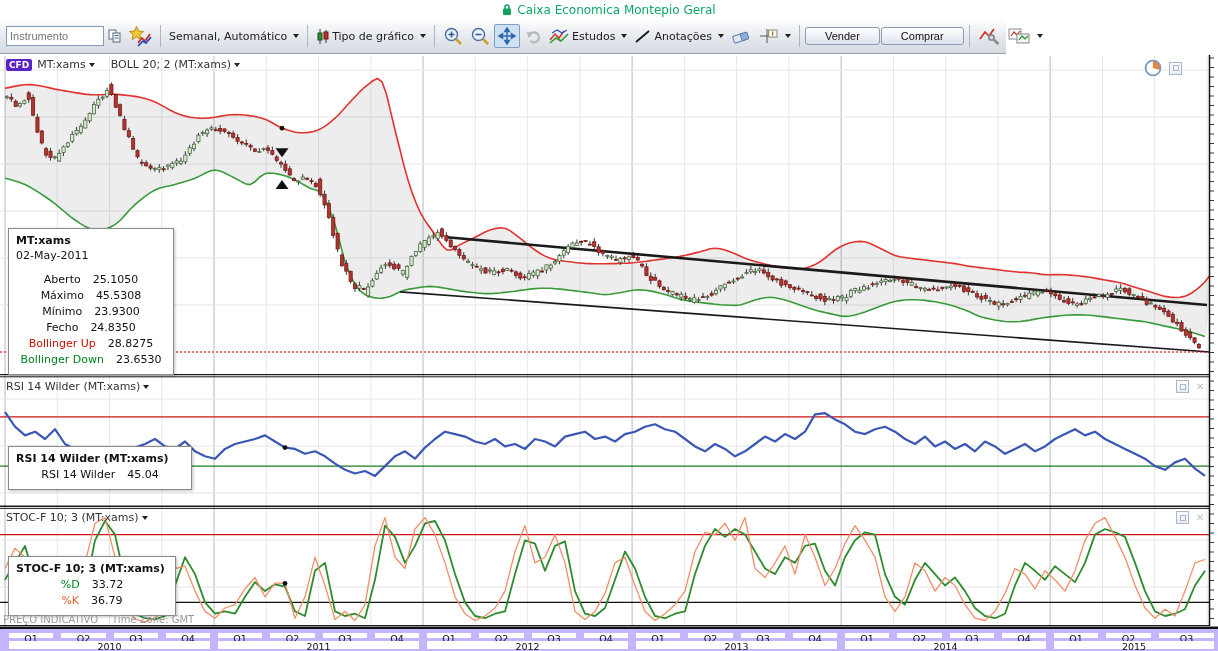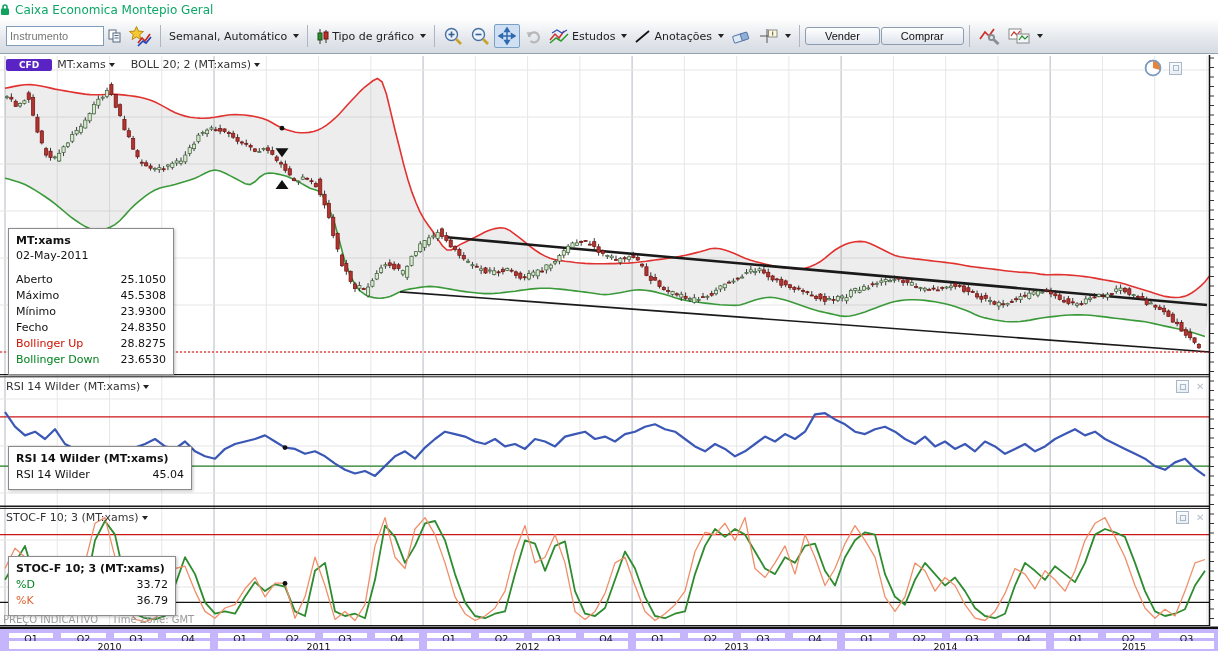--- a/index.html
+++ b/index.html
@@ -1,47 +1,47 @@
 <!DOCTYPE html>
 <html><head>
 <meta charset="utf-8">
 <style>
   html,body{width:1218px;height:651px;margin:0;overflow:hidden;background:#fff;
     font-family:"DejaVu Sans","Liberation Sans",sans-serif;position:relative;}
   
   #titlebar{position:absolute;left:0;top:0;width:1218px;height:19px;background:#fff;
-    display:flex;align-items:center;gap:5px;}
+    display:flex;align-items:center;justify-content:center;gap:5px;}
   #titlebar .ttl{font-size:12px;color:#0ca767;font-weight:500;}
   
-  #toolbar{position:absolute;left:0;top:19px;width:1218px;height:35px;box-sizing:border-box;
+  #toolbar{position:absolute;left:0;top:19px;width:1006px;height:35px;box-sizing:border-box;
     background:linear-gradient(#fefefe,#e3e7ec 60%,#d6dbe2);border-bottom:1px solid #96a1af;
     display:flex;align-items:center;padding:0 6px;gap:1px;font-size:11px;color:#222;}
   .tsep{width:1px;height:22px;background:#aeb6c0;margin:0 4px;flex:none;}
   #instrument-input{width:90px;height:16px;border:1px solid #7f9db9;font-size:11px;padding:1px 3px;color:#444;}
   .tbtn{display:inline-flex;align-items:center;gap:3px;padding:2px 3px;border-radius:2px;cursor:default;flex:none;}
   .tbtn.pressed{background:#cfe0f3;border:1px solid #7aa0c8;}
   .caret{display:inline-block;width:0;height:0;border-left:3.5px solid transparent;
     border-right:3.5px solid transparent;border-top:4.5px solid #222;margin-left:3px;}
   .pushbtn{border:1px solid #8d9cb0;border-radius:3px;background:linear-gradient(#ffffff,#dde3ec);
     padding:2px 19px;font-size:11px;color:#111;flex:none;}
   
   #chart-svg{position:absolute;left:0;top:55px;z-index:1;}
   .panel-head{position:absolute;z-index:3;display:flex;align-items:center;font-size:11px;color:#333;}
-  .cfd{background:#5a23c4;color:#fff;font-size:9px;font-weight:bold;padding:1px 13px;border-radius:2px;margin-right:5px;}
+  .cfd{background:#5a23c4;color:#fff;font-size:9px;font-weight:bold;padding:1px 3px;border-radius:2px;margin-right:5px;}
   .ph-label{display:inline-flex;align-items:center;}
   .panel-icons{position:absolute;z-index:3;display:flex;align-items:center;gap:7px;}
   .winbtn{width:11px;height:11px;border:1px solid #a9b7c6;background:linear-gradient(#fafcfe,#e8eef4);
     display:inline-flex;align-items:center;justify-content:center;}
   .winbtn .inner{width:4px;height:4px;border:1px solid #a9b7c6;}
   .closex{color:#b6c0cb;font-size:10px;font-weight:bold;line-height:10px;}
   .tip{position:absolute;z-index:4;background:#fff;border:1px solid #8a8a8a;
     box-shadow:1px 1px 3px rgba(0,0,0,.25);font-size:11px;color:#111;padding:5px 7px 6px 7px;}
   .tip-title{font-weight:bold;margin-bottom:2px;}
   .tip-date{margin-bottom:10px;}
-  .tip-row{display:flex;justify-content:space-between;line-height:16px;}
+  .tip-row{display:flex;justify-content:center;line-height:16px;}
   .tip-row .tl{padding-right:12px;}
   #footer-note{position:absolute;left:3px;top:614px;z-index:4;font-size:10px;color:#9b9b9b;}
   #footer-note span{margin-right:14px;}
   
   #time-axis{position:absolute;left:0;top:627px;width:1218px;height:24px;z-index:5;
     border-top:2px solid #111;background:#fff;}
   .qcell,.ycell{position:absolute;box-sizing:border-box;background:#fff;border:4px solid #c4b5fd;
     font-size:9.5px;text-align:center;color:#111;}
   .qcell{top:0;height:13px;line-height:12px;}
   .ycell{top:12px;height:12px;line-height:11px;border-top:none;}

